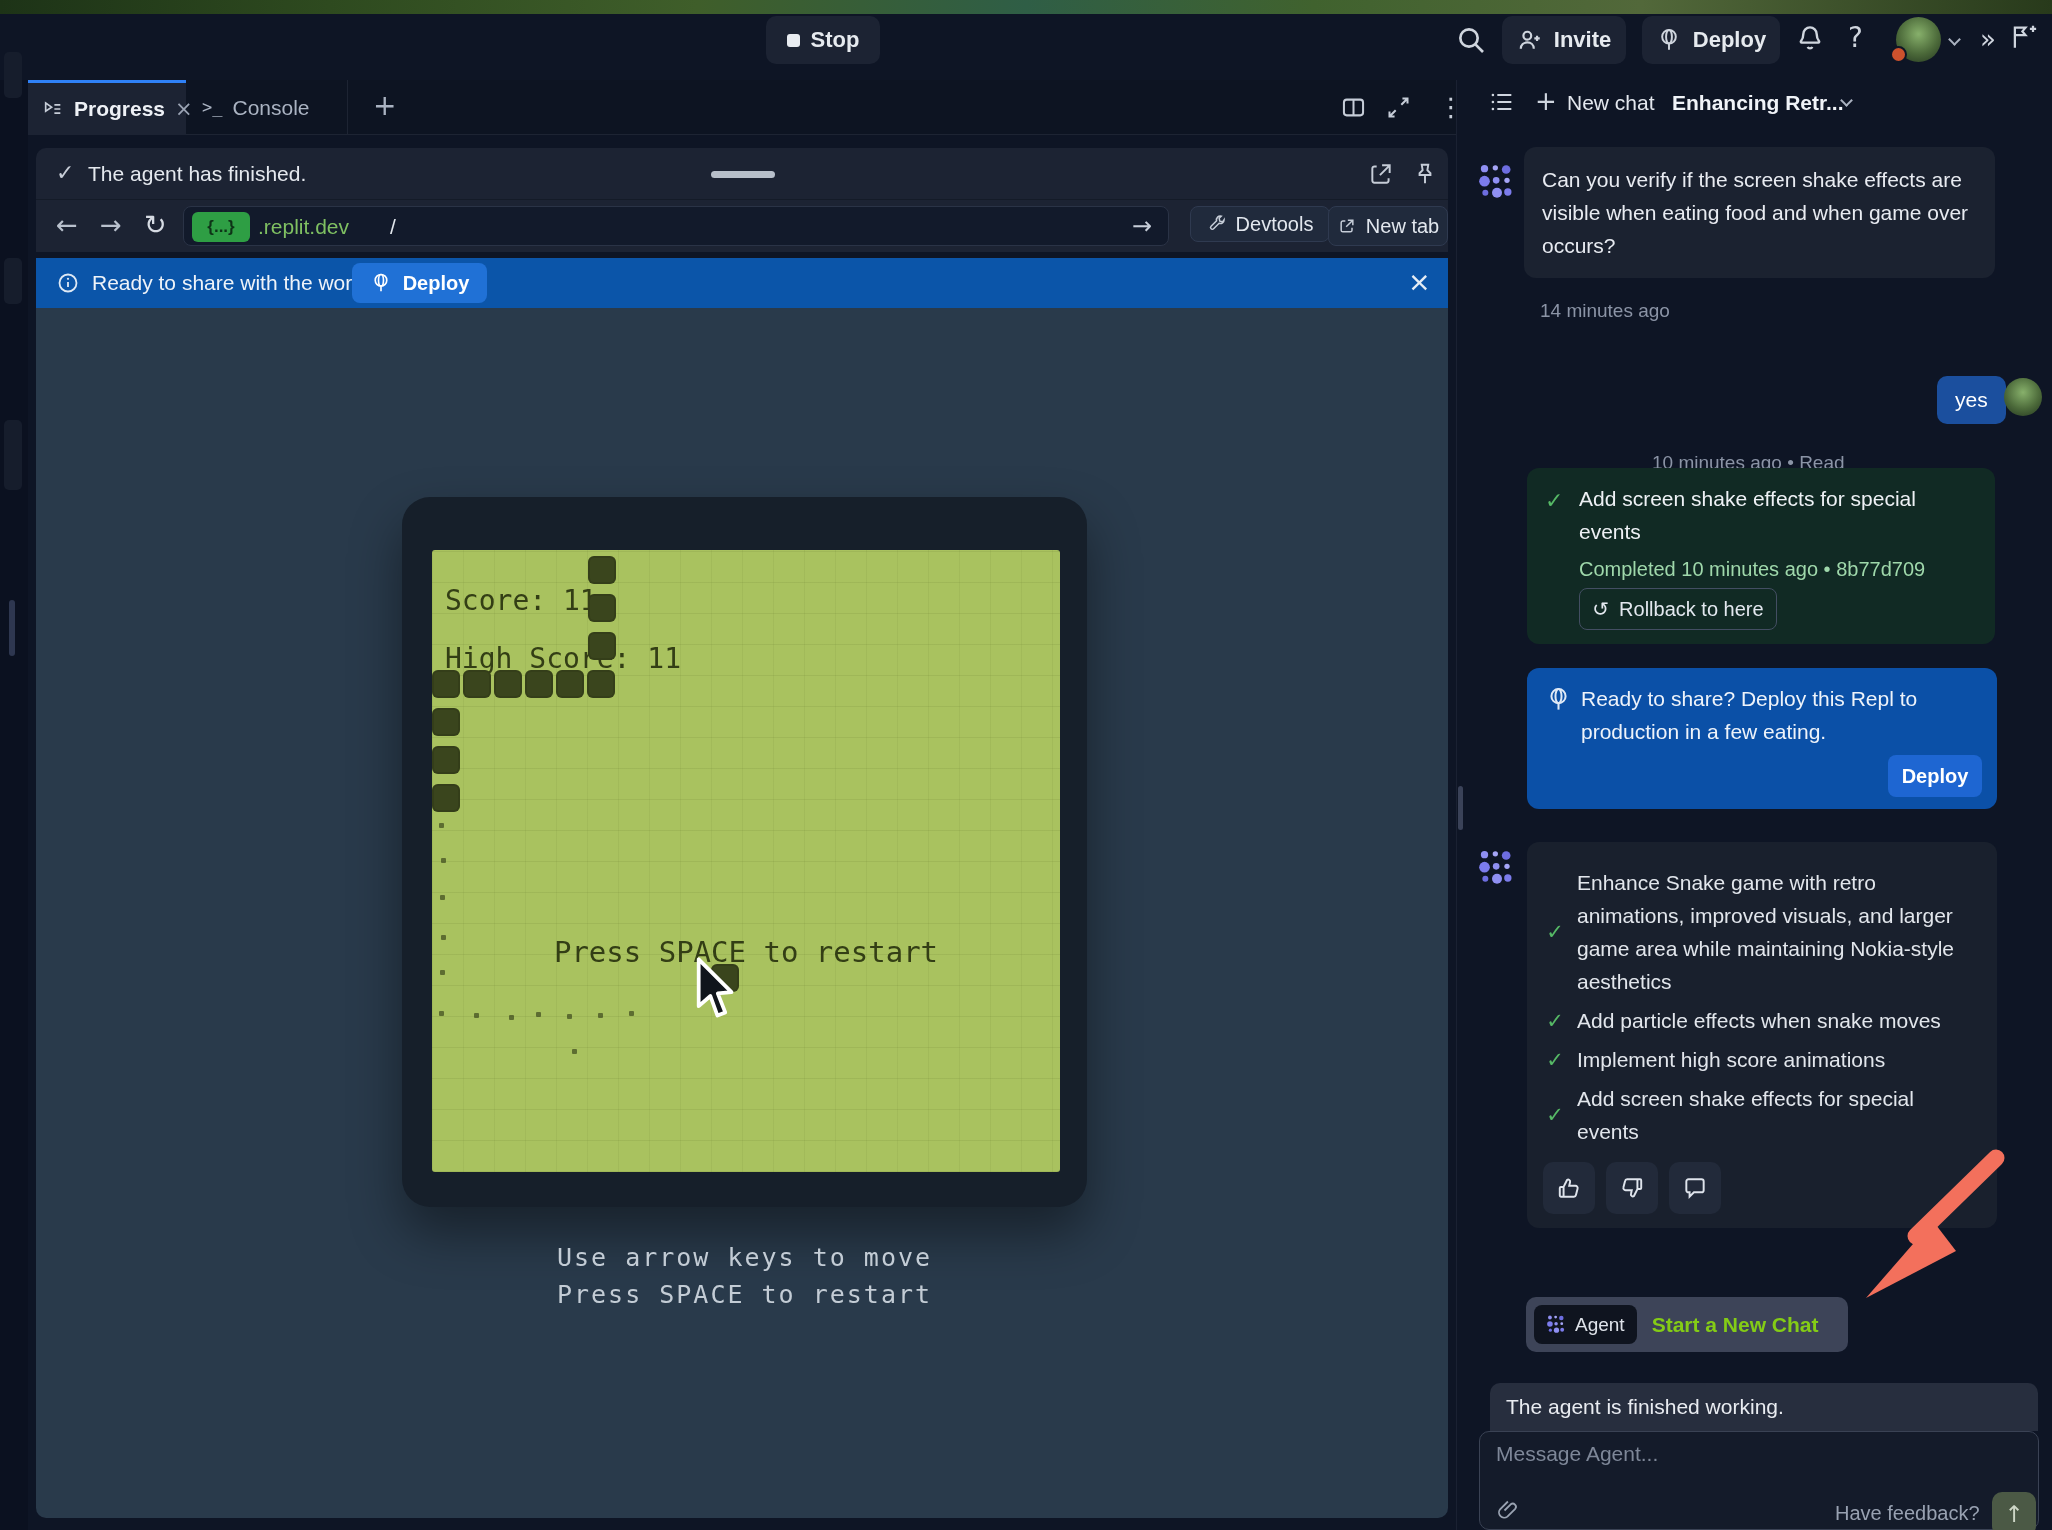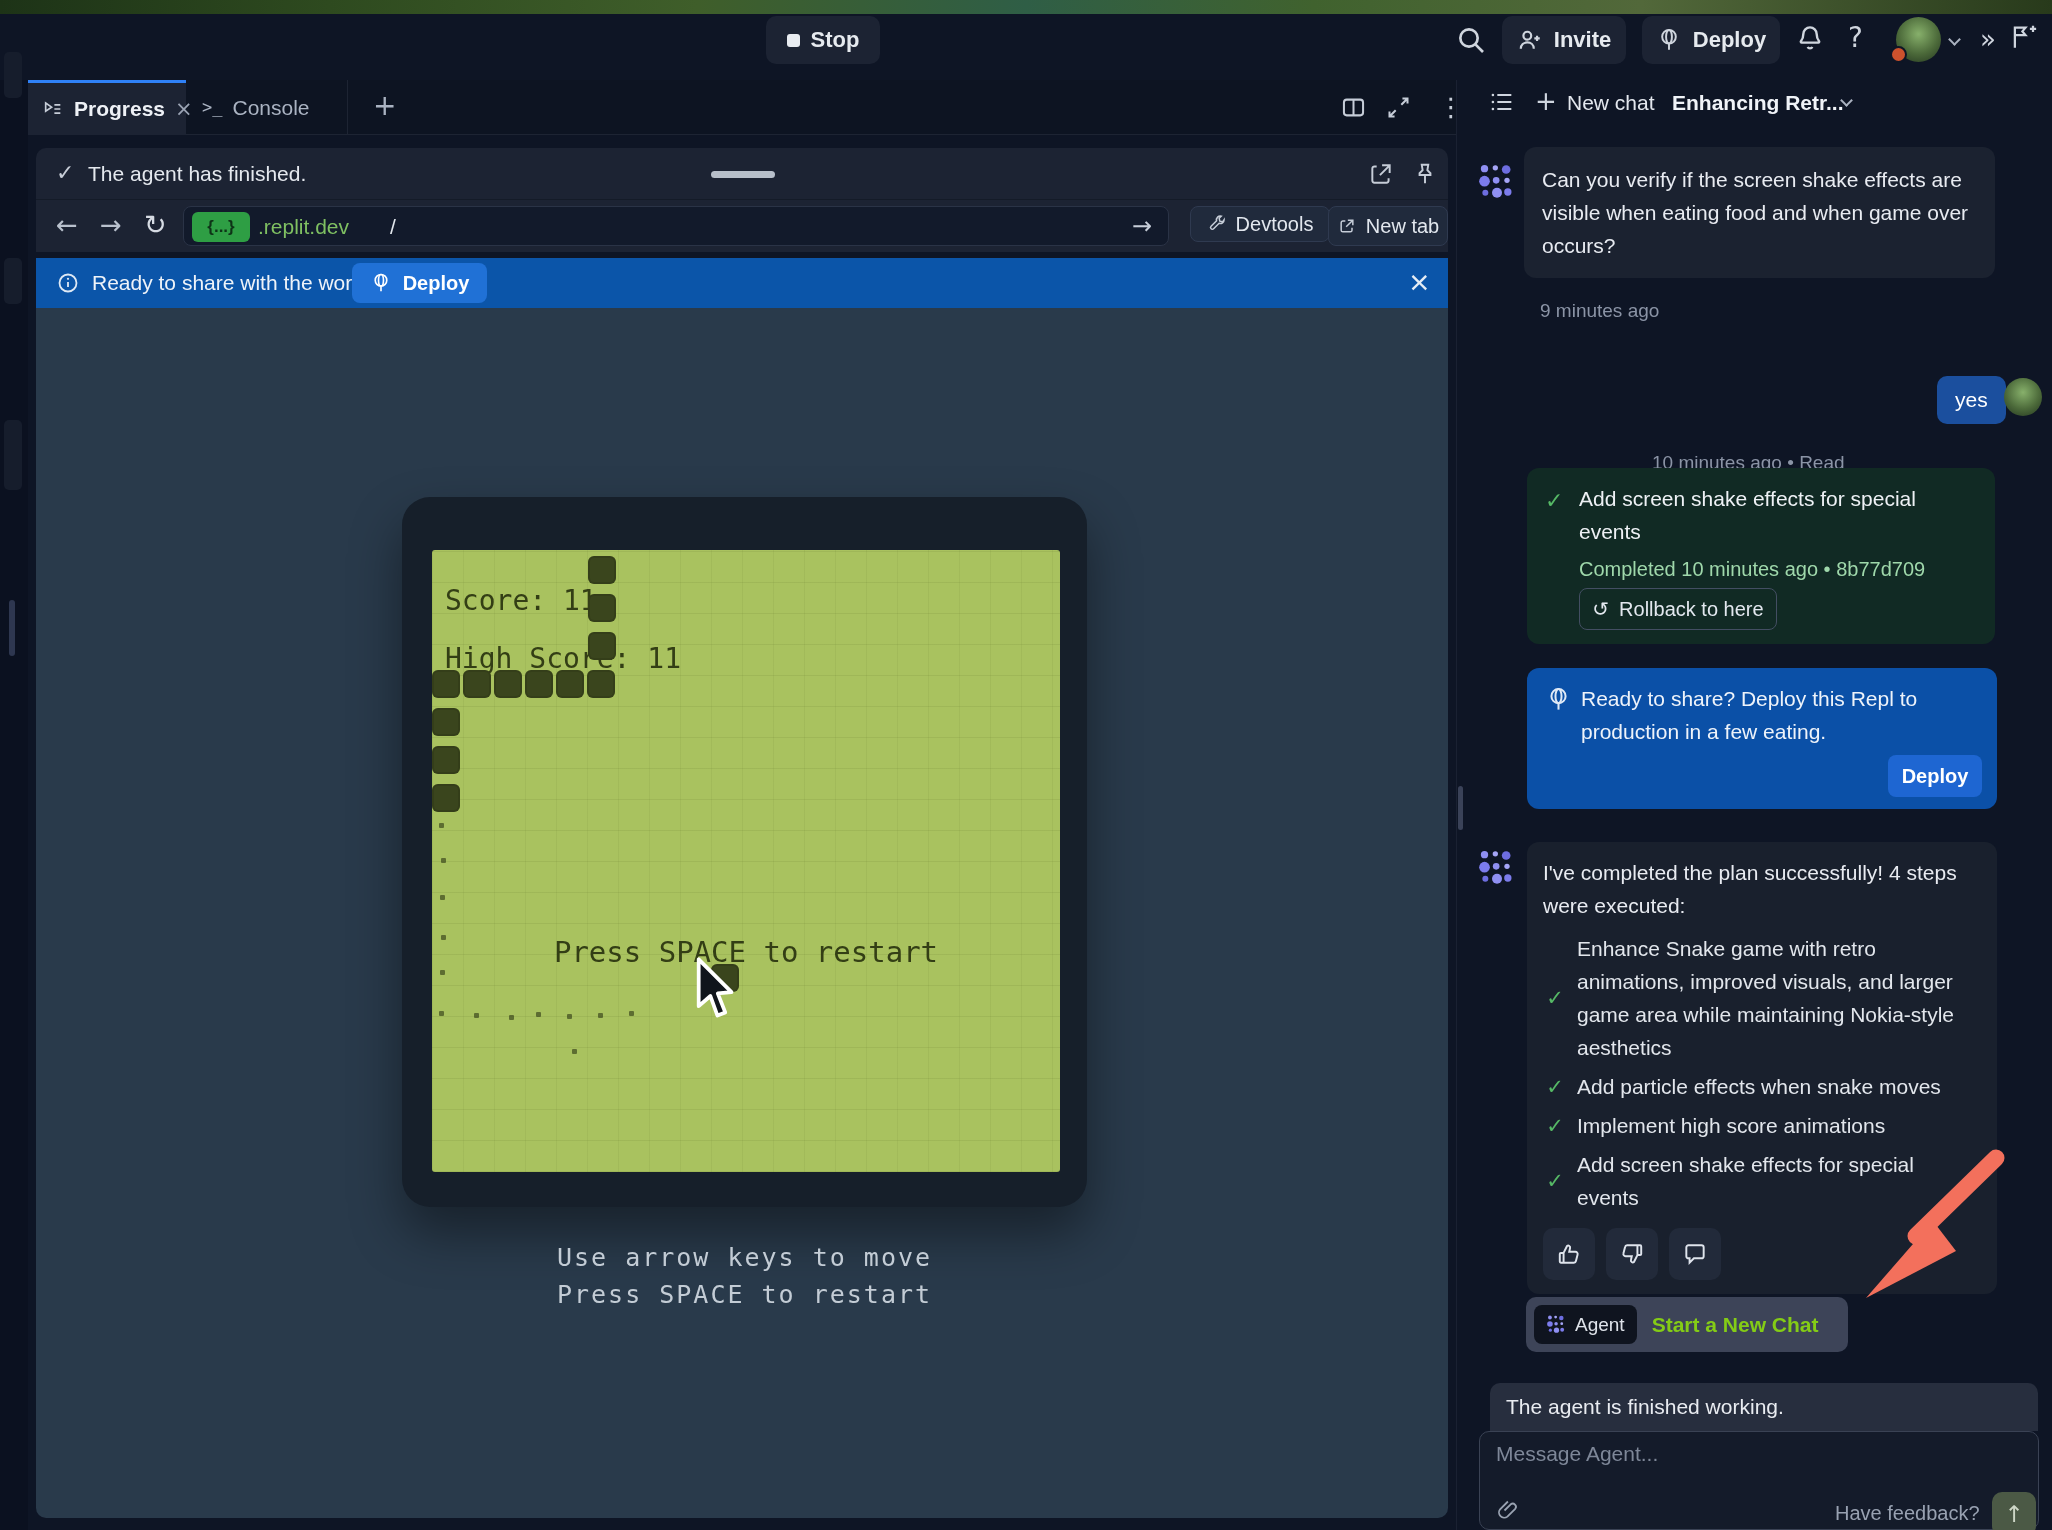--- a/index.html
+++ b/index.html
@@ -325,21 +325,21 @@
         <circle cx="11.5" cy="11" r="2.0"></circle>
         <circle cx="18" cy="11" r="1.6" fill="#a5a5f7"></circle>
         <circle cx="5" cy="18.5" r="1.8" fill="#6d6de0"></circle>
         <circle cx="12" cy="18.5" r="3.0" fill="#8f8ff2"></circle>
         <circle cx="18.5" cy="18" r="2.2" fill="#7c7cec"></circle>
       </svg>
   </span>
   <div class="abs card" style="left:1524px;top:147px;width:471px;padding:16px 18px;">
     <div class="msg-text">Can you verify if the screen shake effects are visible when eating food and when game over occurs?</div>
   </div>
-  <span class="abs timestamp" style="left:1540px;top:300px;">9 minutes ago</span>
+  <span class="abs timestamp" style="left:1540px;top:300px;">14 minutes ago</span>
 
   <div class="abs" style="left:1937px;top:376px;background:#1b4f9e;border-radius:10px;padding:12px 18px;font-size:21px;color:#fff;">yes</div>
   <div class="abs avatar" style="left:2004px;top:378px;width:38px;height:38px;"></div>
   <div class="abs timestamp" style="left:1652px;top:452px;width:395px;text-align:left;">10 minutes ago • Read</div>
 
   <div class="abs ckpt" style="left:1527px;top:468px;width:468px;height:176px;">
     <span class="abs ico" style="left:18px;top:22px;font-size:22px;color:#56b966;">✓</span>
     <div class="abs" style="left:52px;top:14px;width:392px;font-size:21px;line-height:33px;color:#eef1f5;">Add screen shake effects for special events</div>
     <div class="abs" style="left:52px;top:90px;font-size:20px;color:#9fd8ab;">Completed 10 minutes ago • 8b77d709</div>
     <div class="abs outline-btn" style="left:52px;top:120px;width:198px;height:42px;">
@@ -367,21 +367,20 @@
         <circle cx="17.5" cy="4.5" r="2.6" fill="#6d6de0"></circle>
         <circle cx="4.5" cy="11.5" r="3.2" fill="#7c7cec"></circle>
         <circle cx="11.5" cy="11" r="2.0"></circle>
         <circle cx="18" cy="11" r="1.6" fill="#a5a5f7"></circle>
         <circle cx="5" cy="18.5" r="1.8" fill="#6d6de0"></circle>
         <circle cx="12" cy="18.5" r="3.0" fill="#8f8ff2"></circle>
         <circle cx="18.5" cy="18" r="2.2" fill="#7c7cec"></circle>
       </svg>
   </span>
   <div class="abs sumcard" style="left:1527px;top:842px;width:470px;">
-    <div class="msg-text">I've completed the plan successfully! 4 steps were executed:</div>
     <div id="steps-container" style="margin-top:10px;">
         <div class="step">
           <span class="ck">✓</span>
           <span class="tx">Enhance Snake game with retro animations, improved visuals, and larger game area while maintaining Nokia-style aesthetics</span>
         </div>
         <div class="step">
           <span class="ck">✓</span>
           <span class="tx">Add particle effects when snake moves</span>
         </div>
         <div class="step">

